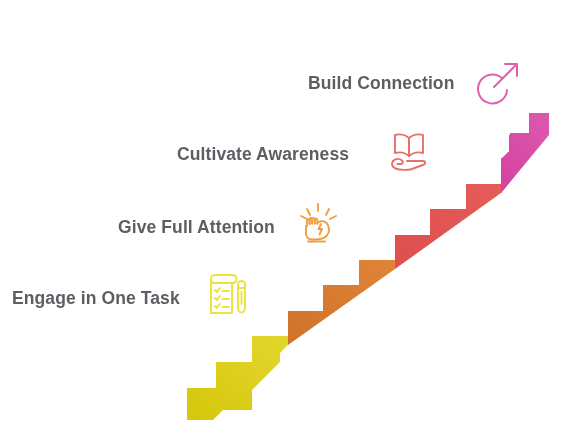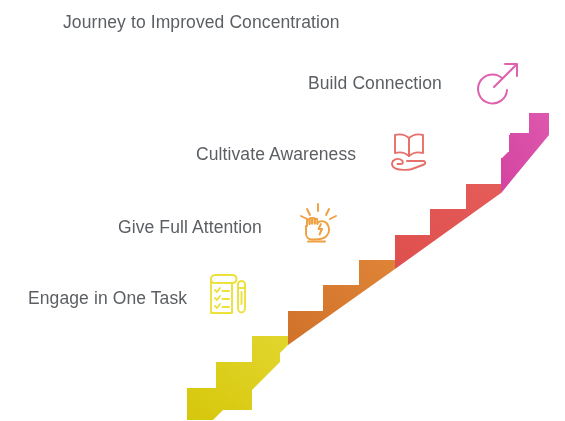--- a/index.html
+++ b/index.html
@@ -37,40 +37,40 @@
     letter-spacing: 0.1px;
     white-space: nowrap;
     font-weight: 400;
   }
   .step-label {
     position: absolute;
     font-size: 17.5px;
     color: #5b5f63;
     white-space: nowrap;
     letter-spacing: 0.1px;
-    font-weight: 400;
+    font-weight: 700;
   }
   .step-icon {
     position: absolute;
     width: 56px;
     height: 56px;
   }
   .step-icon svg { display: block; width: 100%; height: 100%; }
 
   
   #row-build   .step-label { left: 308px; top: 73px; }
   #row-build   .step-icon  { left: 472px; top: 54px; }
 
-  #row-cultivate .step-label { left: 196px; top: 144px; }
+  #row-cultivate .step-label { left: 177px; top: 144px; }
   #row-cultivate .step-icon  { left: 381px; top: 125px; }
 
   #row-attention .step-label { left: 118px; top: 217px; text-align: right; }
   #row-attention .step-icon  { left: 291px; top: 196px; }
 
-  #row-engage .step-label { left: 28px; top: 288px; }
+  #row-engage .step-label { left: 12px; top: 288px; }
   #row-engage .step-icon  { left: 199px; top: 266px; }
 </style>
 </head>
 <body>
 
 <div id="stage">
 
   <svg id="stairs-svg" viewBox="0 0 565 421">
     <defs>
       <linearGradient id="gradYellow" x1="0" y1="1" x2="1" y2="0">
@@ -156,21 +156,20 @@
                L 510 158
                L 510 133
                L 529 133
                L 529 113
                L 549 113
                L 549 133
                L 501 193 Z" fill="url(#gradPink)"></path>
     </g>
   </svg>
 
-  <div class="title">Journey to Improved Concentration</div>
 
   <div id="row-build">
     <div class="step-label">Build Connection</div>
     <div class="step-icon">
       <svg viewBox="0 0 56 56" fill="none" stroke="#E060AE" stroke-width="2" stroke-linecap="round" stroke-linejoin="round">
         <path d="M30 24 A14.5 14.5 0 1 0 35 36"></path>
         <path d="M22 33 L44 11"></path>
         <path d="M33 10 L45 10 L45 22"></path>
       </svg>
     </div>

